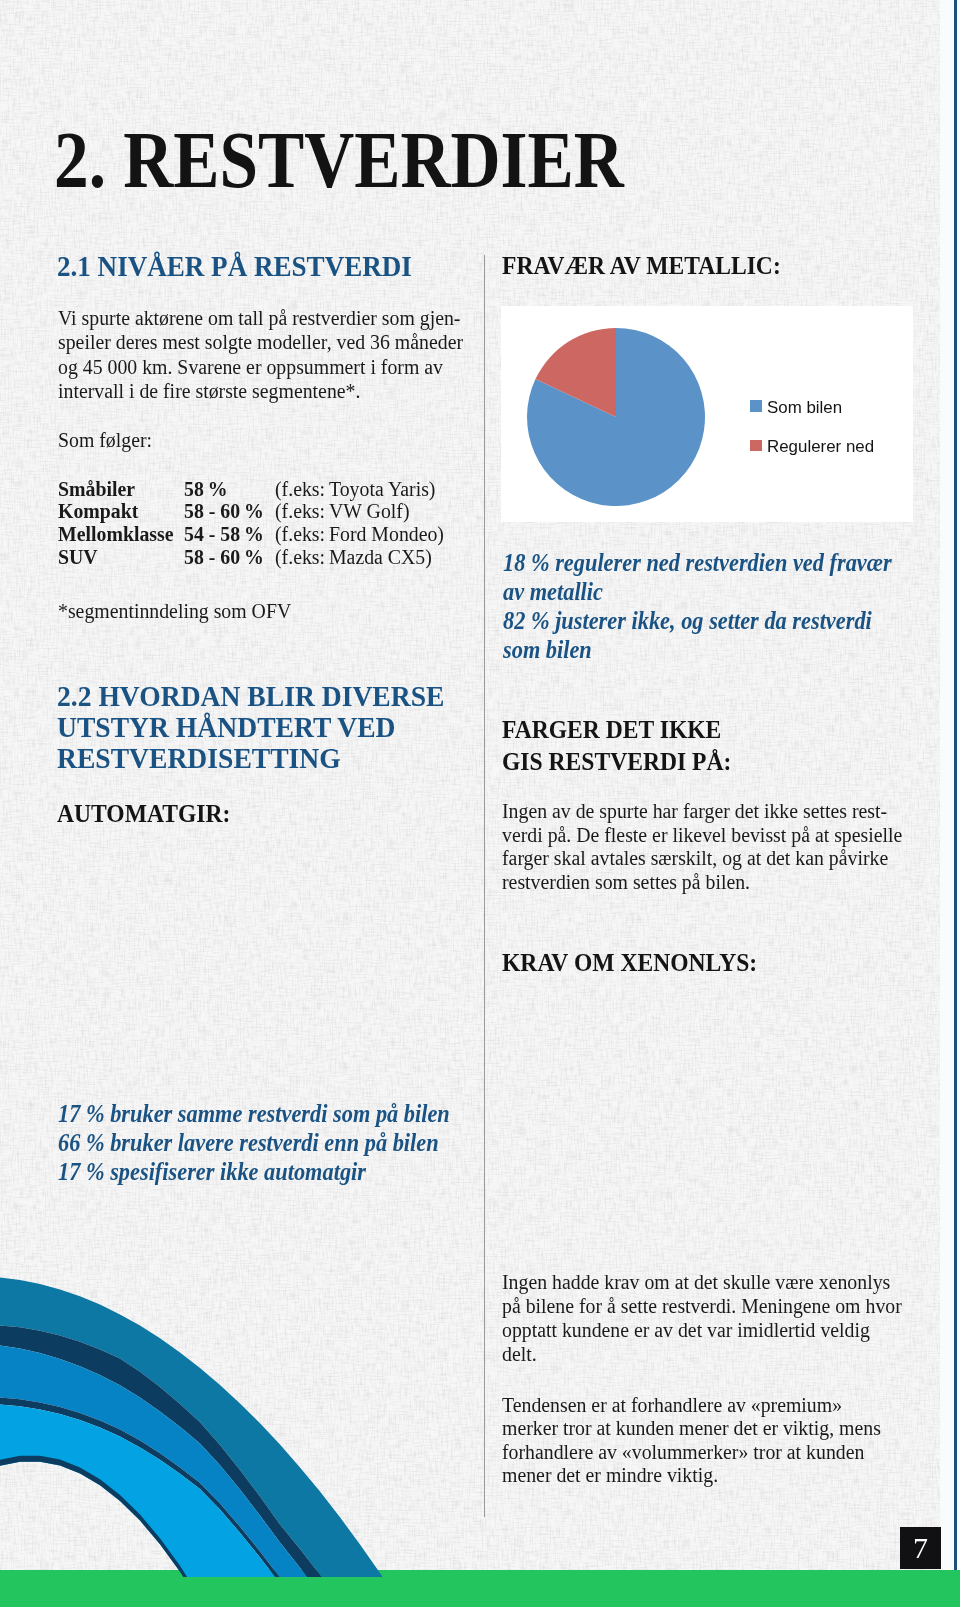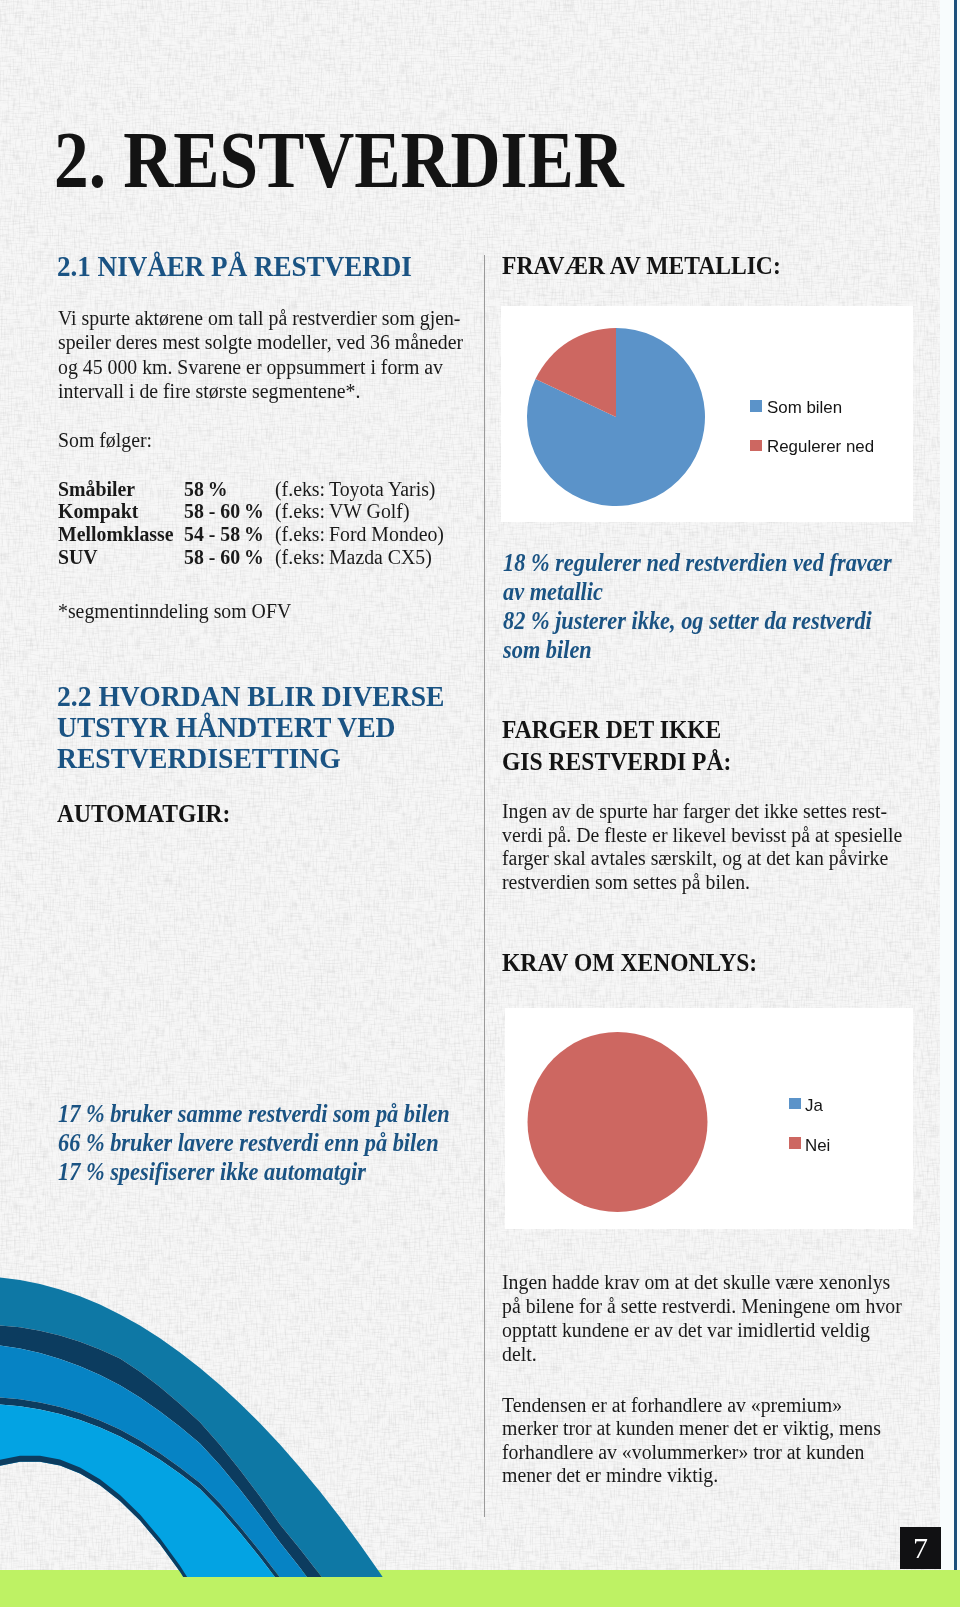--- a/index.html
+++ b/index.html
@@ -1,16 +1,16 @@
 <!DOCTYPE html>
 <html><head>
 <meta charset="utf-8">
 <style>
   html,body{margin:0;padding:0;background:#ffffff;}
-  #page{position:relative;width:960px;height:1607px;overflow:hidden;background:#bef264;
+  #page{position:relative;width:960px;height:1607px;overflow:hidden;background:#22c55e;
         font-family:"Liberation Serif",serif;}
 
   
   #paper{position:absolute;left:0;top:0;width:960px;height:1570px;background:#f0f0f0;}
   #paper svg{position:absolute;left:0;top:0;}
 
   
   #rule-right-halo{position:absolute;left:940px;top:0;width:20px;height:1570px;background:#f8fcfd;}
   #rule-right{position:absolute;left:954px;top:0;width:2.5px;height:1570px;background:#1c507c;}
   #rule-mid{position:absolute;left:484px;top:255px;width:1px;height:1262px;background:#9a9a9a;}
@@ -133,31 +133,20 @@
   <div class="t h3" style="left:502px;top:715.3px">FARGER DET IKKE</div>
   <div class="t h3" style="left:502px;top:746.7px">GIS RESTVERDI PÅ:</div>
 
   <div class="t body" style="left:502px;top:800px">Ingen av de spurte har farger det ikke settes rest-</div>
   <div class="t body" style="left:502px;top:823.7px">verdi på. De fleste er likevel bevisst på at spesielle</div>
   <div class="t body" style="left:502px;top:847.3px">farger skal avtales særskilt, og at det kan påvirke</div>
   <div class="t body" style="left:502px;top:870.6px">restverdien som settes på bilen.</div>
 
   <div class="t h3" style="left:502px;top:948.4px">KRAV OM XENONLYS:</div>
 
-  <div class="chartbox" style="left:505px;top:1008px;width:408px;height:221px">
-    <svg width="408" height="221" viewBox="0 0 408 221">
-      <g id="pie3">
-          <circle cx="112.5" cy="114" r="90" fill="#cd6761"></circle>
-        </g>
-    </svg>
-    <div class="sw" id="l3s0" style="left: 284px; top: 89.7px; background: rgb(91, 147, 201);"></div>
-    <div class="t legend" style="left:299.9px;top:88.3px">Ja</div>
-    <div class="sw" id="l3s1" style="left: 284px; top: 129.1px; background: rgb(205, 103, 97);"></div>
-    <div class="t legend" style="left:299.9px;top:127.8px">Nei</div>
-  </div>
 
   <div class="t body" style="left:502px;top:1271.4px">Ingen hadde krav om at det skulle være xenonlys</div>
   <div class="t body" style="left:502px;top:1295.2px">på bilene for å sette restverdi. Meningene om hvor</div>
   <div class="t body" style="left:502px;top:1319px">opptatt kundene er av det var imidlertid veldig</div>
   <div class="t body" style="left:502px;top:1342.8px">delt.</div>
 
   <div class="t body" style="left:502px;top:1393.8px">Tendensen er at forhandlere av «premium»</div>
   <div class="t body" style="left:502px;top:1417.2px">merker tror at kunden mener det er viktig, mens</div>
   <div class="t body" style="left:502px;top:1440.6px">forhandlere av «volummerker» tror at kunden</div>
   <div class="t body" style="left:502px;top:1464px">mener det er mindre viktig.</div>

